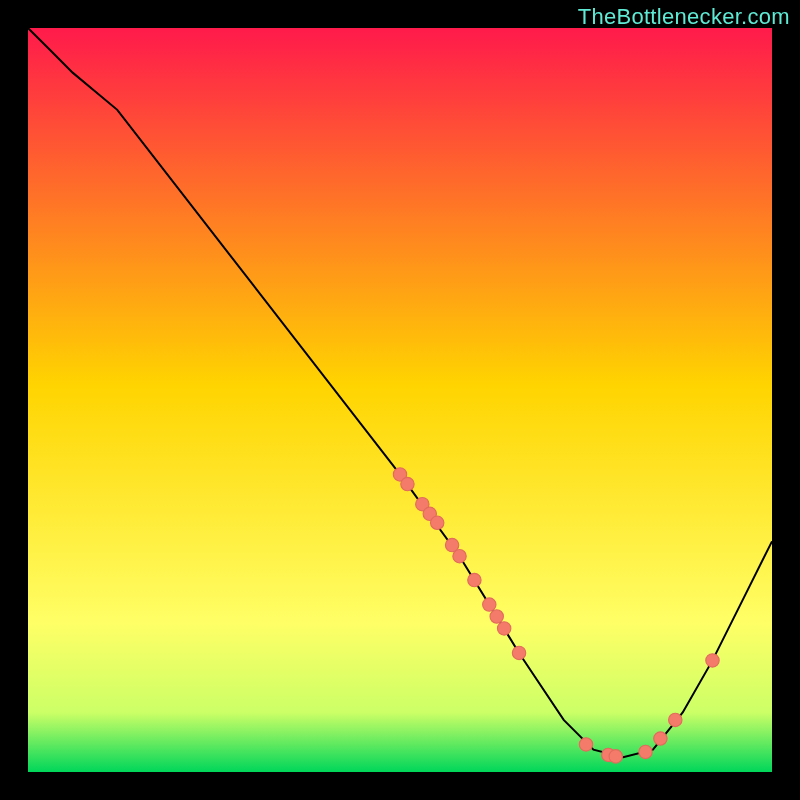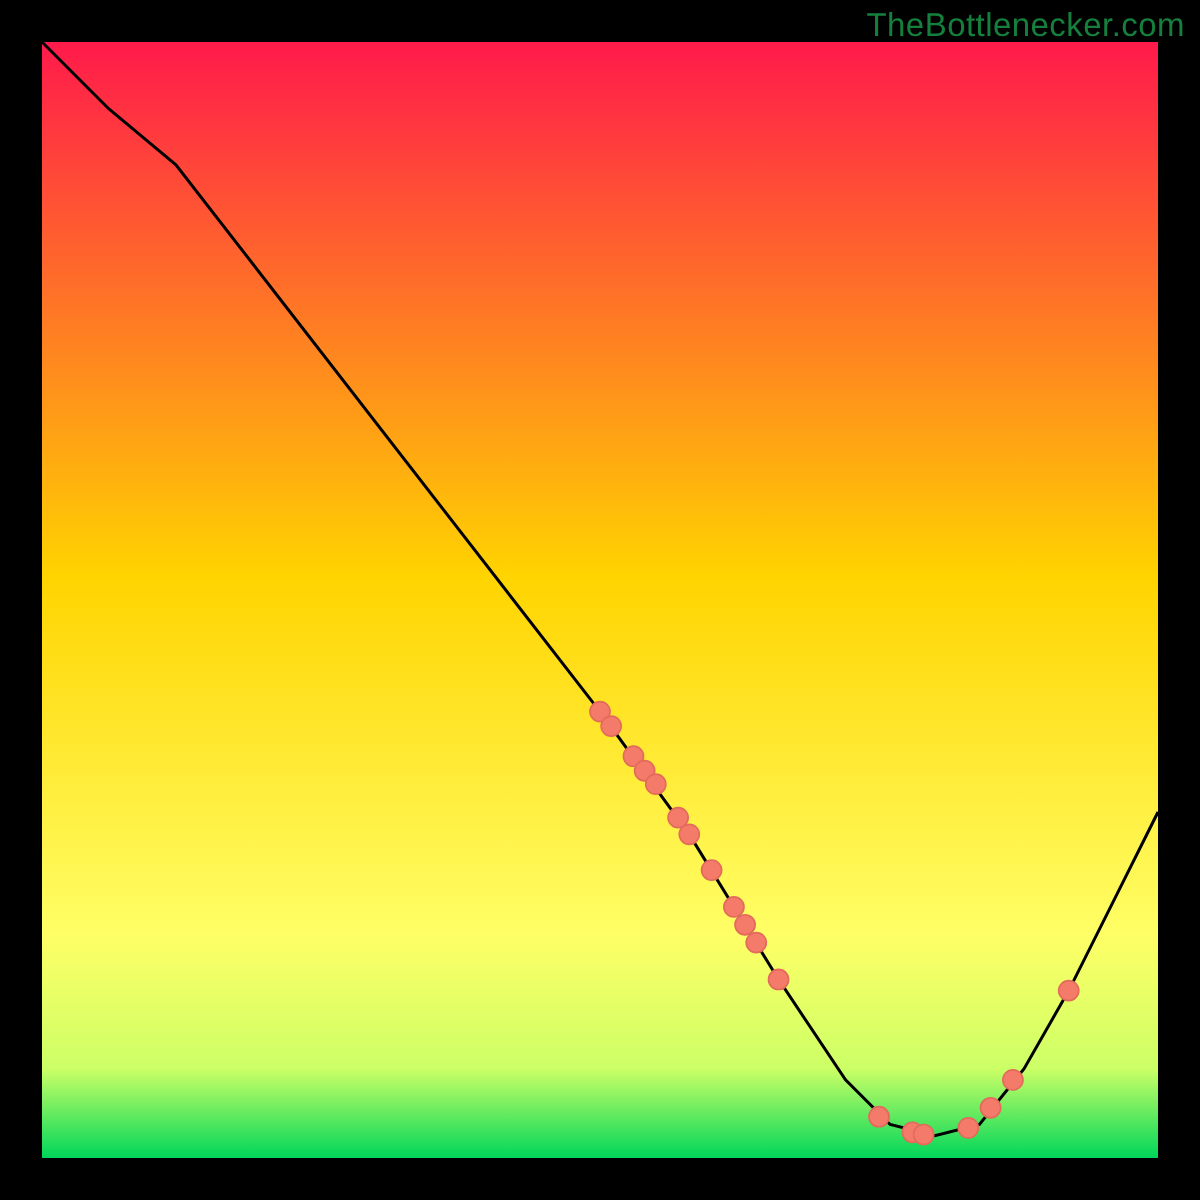--- a/index.html
+++ b/index.html
@@ -14,21 +14,21 @@
   .stage {
     position: relative;
     width: 800px;
     height: 800px;
     background: #000;
   }
   .attribution {
     position: absolute;
     top: 4px;
     right: 10px;
-    color: #15803d;
+    color: #5eead4;
     font-size: 22px;
     letter-spacing: 0.3px;
     font-weight: 400;
   }
   .plot {
     position: absolute;
     left: 28px;
     top: 28px;
     width: 744px;
     height: 744px;

